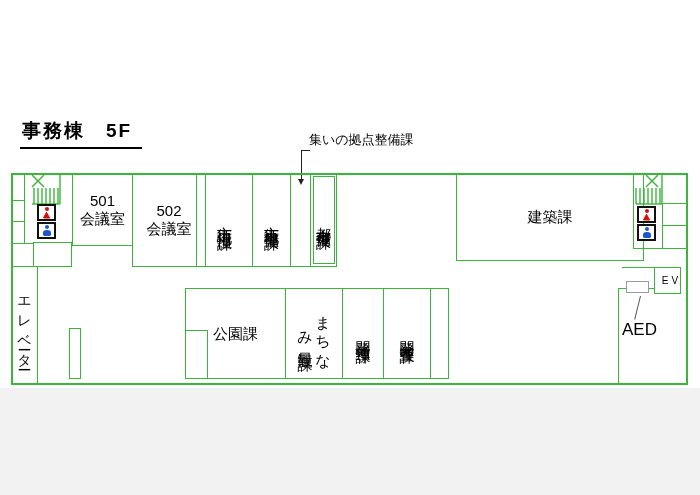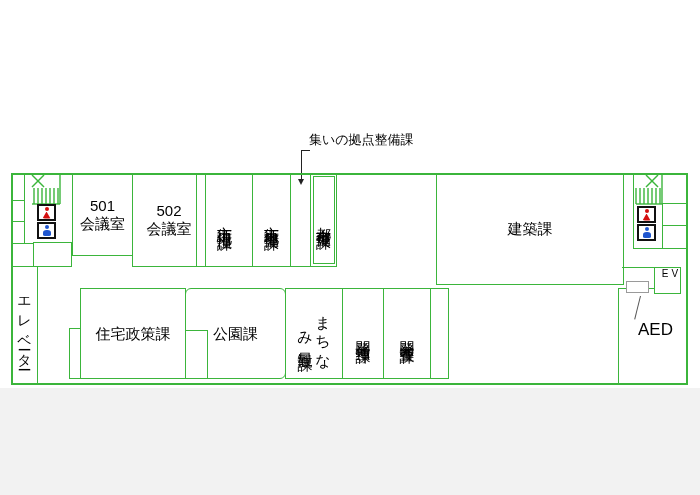--- a/index.html
+++ b/index.html
@@ -31,35 +31,36 @@
   
   .wc{position:absolute;width:19px;height:17px;border:2px solid #111;background:#fff;
       box-sizing:border-box;display:flex;flex-direction:column;align-items:center;justify-content:center;}
   .wc .head{width:4px;height:4px;border-radius:50%;margin-bottom:1px;}
   .wc .bod{width:8px;height:6px;border-radius:45% 45% 25% 25%;}
   .wc.f .head,.wc.f .bod{background:#d40f0f;}
   .wc.f .bod{clip-path:polygon(50% 0,100% 100%,0 100%);height:7px;}
   .wc.m .head,.wc.m .bod{background:#1f56cf;}
   
   .evroom{position:absolute;border:1px solid #3bb53b;box-sizing:border-box;
-          display:flex;align-items:flex-start;justify-content:center;
+          display:flex;align-items:center;justify-content:center;
           font-size:10px;letter-spacing:3px;padding-left:8px;}
   .aedbox{position:absolute;border:1px solid #9a9a9a;background:#fff;box-sizing:border-box;}
-  .aedlabel{position:absolute;font-size:17px;letter-spacing:0px;margin-left:16px;}
+  .aedlabel{position:absolute;font-size:17px;letter-spacing:0px;}
   .aedleader{position:absolute;left:640px;top:296px;width:1px;height:24px;background:#555;
              transform:rotate(14deg);transform-origin:top center;}
   svg{position:absolute;overflow:visible;}
 </style>
 </head>
 <body>
 
 <div id="screen">
 
   <div class="groundstrip"></div>
 
+  <div class="title">事務棟　5F</div>
 
   <div class="annot">集いの拠点整備課</div>
   <div class="leader-h"></div>
   <div class="leader-v"></div>
   <div class="leader-arrow"></div>
 
   <div class="box outer" style="left:11px;top:173px;width:677px;height:212px;"></div>
 
   <svg style="left:24px;top:174px;" width="38" height="31" viewBox="0 0 38 31">
     <g stroke="#3bb53b" stroke-width="1.4" fill="none">
@@ -89,21 +90,21 @@
   <div class="wc m" style="left:37px;top:222px;">
     <span class="head"></span>
       <span class="bod"></span>
   </div>
 
   <div class="room" style="left:11px;top:266px;width:27px;height:119px;">
     <span class="vtext" style="font-size:14px;">エレベーター</span>
   </div>
   <div class="box whitebox" style="left:69px;top:328px;width:12px;height:51px;"></div>
 
-  <div class="room" style="left:72px;top:173px;width:61px;height:83px;">
+  <div class="room" style="left:72px;top:173px;width:61px;height:73px;">
     <span class="stack">
       <span>501</span>
       <span>会議室</span>
     </span>
   </div>
   <div class="room" style="left:132px;top:173px;width:74px;height:94px;">
     <span class="stack">
       <span>502</span>
       <span>会議室</span>
     </span>
@@ -113,21 +114,21 @@
   </div>
   <div class="room" style="left:252px;top:173px;width:39px;height:94px;">
     <span class="vtext" style="height:54px;">市街地整備課</span>
   </div>
 
   <div class="room" style="left:290px;top:173px;width:21px;height:94px;"></div>
 
   <div class="room" style="left:310px;top:173px;width:27px;height:94px;">
     <span class="vtext" style="height:88px;border:1px solid #3bb53b;padding:0 1px;display:inline-flex;align-items:center;justify-content:center;box-sizing:border-box;">都市整備課</span>
   </div>
-  <div class="room" style="left:436px;top:173px;width:188px;height:112px;">
+  <div class="room" style="left:456px;top:173px;width:188px;height:88px;">
     <span>建築課</span>
   </div>
 
   <div class="vl" style="left:633px;top:173px;height:76px;"></div>
   <svg style="left:634px;top:174px;" width="30" height="31" viewBox="0 0 30 31">
     <g stroke="#3bb53b" stroke-width="1.4" fill="none">
       <line x1="12" y1="1" x2="24" y2="13"></line>
         <line x1="24" y1="1" x2="12" y2="13"></line>
       <line x1="2" y1="14" x2="2" y2="30"></line>
         <line x1="6" y1="14" x2="6" y2="30"></line>
@@ -158,24 +159,21 @@
   <div class="evroom" style="left:654px;top:267px;width:27px;height:27px;">
     <span>EV</span>
   </div>
 
   <div class="hl" style="left:618px;top:288px;width:37px;"></div>
   <div class="vl" style="left:618px;top:288px;height:97px;"></div>
   <div class="aedbox" style="left:626px;top:281px;width:23px;height:12px;"></div>
   <div class="aedleader"></div>
   <div class="aedlabel" style="left:622px;top:320px;">AED</div>
 
-  <div class="room" style="left:80px;top:288px;width:106px;height:91px;">
-    <span>住宅政策課</span>
-  </div>
-  <div class="room" style="left:185px;top:288px;width:101px;height:91px;border-radius:6px;">
+  <div class="room" style="left:185px;top:288px;width:101px;height:91px;">
     <span>公園課</span>
   </div>
   <div class="box whitebox" style="left:185px;top:330px;width:23px;height:49px;"></div>
   <div class="room" style="left:285px;top:288px;width:58px;height:91px;">
     <span class="vtext" style="height:70px;">まちなみ景観課</span>
   </div>
   <div class="room" style="left:342px;top:288px;width:42px;height:91px;">
     <span class="vtext" style="height:88px;">開発指導課</span>
   </div>
   <div class="room" style="left:383px;top:288px;width:48px;height:91px;">

